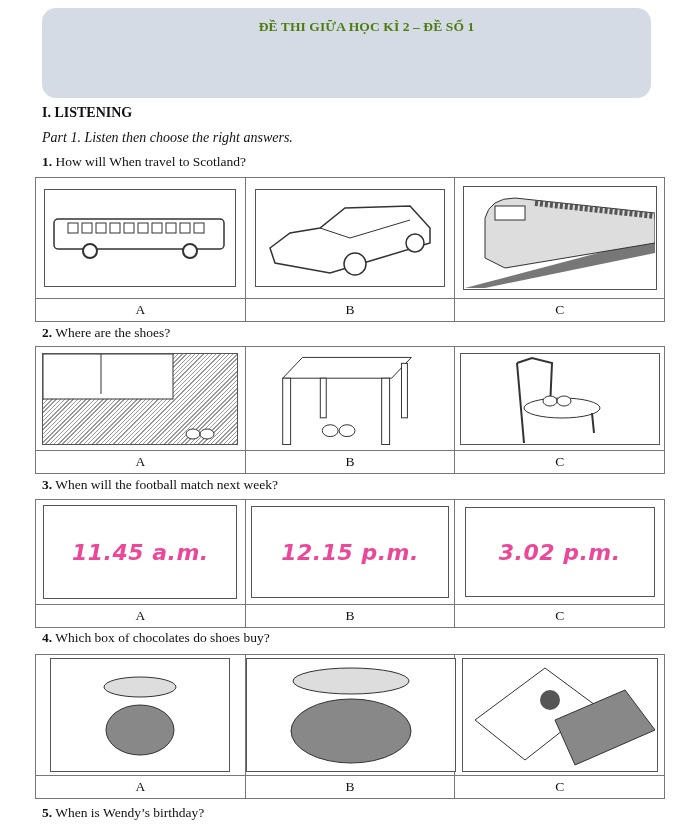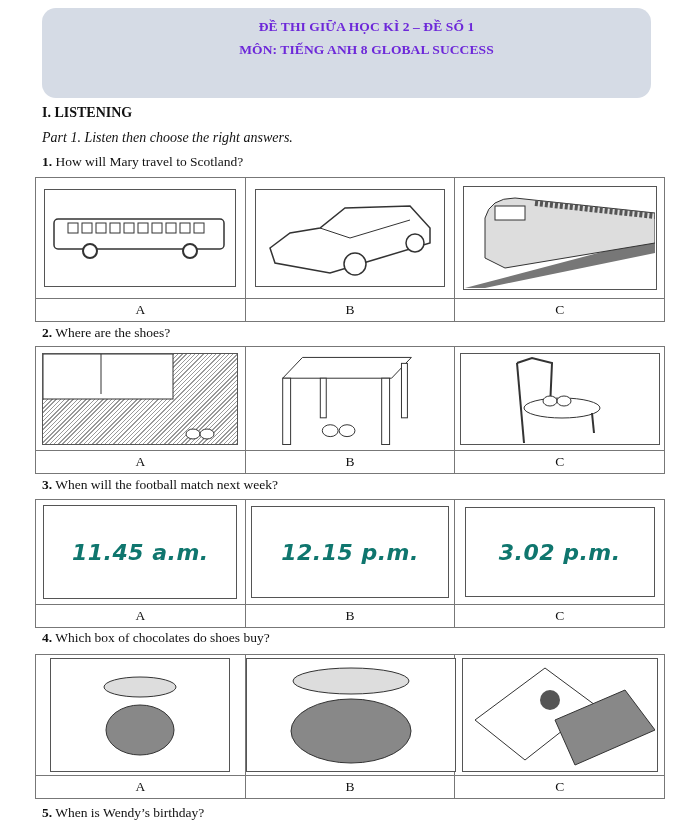--- a/index.html
+++ b/index.html
@@ -1,48 +1,47 @@
 <!DOCTYPE html>
 <html><head>
 <meta charset="utf-8">
 <style>
   html, body { margin:0; padding:0; background:#ffffff; }
   body { width:700px; height:830px; position:relative; overflow:hidden;
          font-family:"Liberation Serif", serif; color:#111; }
   .header-box { position:absolute; left:42px; top:8px; width:609px; height:90px;
                 background:#d5dbe5; border-radius:14px; text-align:center; }
-  .header-line { font-weight:bold; color:#6d28d9; font-size:13.5px; letter-spacing:0.1px;margin-left:40px; }
+  .header-line { font-weight:bold; color:#4d7c0f; font-size:13.5px; letter-spacing:0.1px;margin-left:40px; }
   .h1 { position:absolute; top:11px; left:0; right:0; }
   .h2 { position:absolute; top:34px; left:0; right:0; }
   .section { position:absolute; left:42px; top:105px; font-weight:bold; font-size:14px; }
   .part { position:absolute; left:42px; top:130px; font-weight:normal; font-style:italic; font-size:14px; }
   .question { position:absolute; left:42px; font-size:13.5px; }
   .question b { font-weight:bold; }
   table.opts { position:absolute; left:35px; width:630px; border-collapse:collapse; table-layout:fixed; }
   table.opts td { border:1px solid #777; padding:0; text-align:center; }
   td.img-cell { vertical-align:middle; }
   td.lbl { height:22px; font-size:13.5px; }
   .pic { margin:3px auto; border:1px solid #555; background:#fff; position:relative;
          display:flex; align-items:center; justify-content:center; box-sizing:border-box; }
   .time { font-family:"DejaVu Sans", sans-serif; font-weight:bold; font-style:italic;
-          color:#0f766e; font-size:22px; letter-spacing:0.5px; }
+          color:#ec4899; font-size:22px; letter-spacing:0.5px; }
 </style>
 </head>
 <body>
 
 <div class="header-box">
   <div class="header-line h1">ĐỀ THI GIỮA HỌC KÌ 2 – ĐỀ SỐ 1</div>
-  <div class="header-line h2">MÔN: TIẾNG ANH 8 GLOBAL SUCCESS</div>
 </div>
 
 <div class="section">I.  LISTENING</div>
 <div class="part">Part 1. Listen then choose the right answers.</div>
 
 <div class="question" style="top:154px">
-  <b>1.</b><span> How will Mary travel to Scotland?</span>
+  <b>1.</b><span> How will When travel to Scotland?</span>
 </div>
 <table class="opts" style="top:177px">
   <tbody>
       <tr style="height:121px">
     <td class="img-cell">
       <div class="pic" style="width:192px;height:98px">
         <svg width="180" height="50" viewBox="0 0 180 50">
               <rect x="4" y="6" width="170" height="30" rx="4" fill="none" stroke="#333" stroke-width="1.5"></rect>
         <g fill="none" stroke="#333">
                 <rect x="18" y="10" width="10" height="10"></rect>

